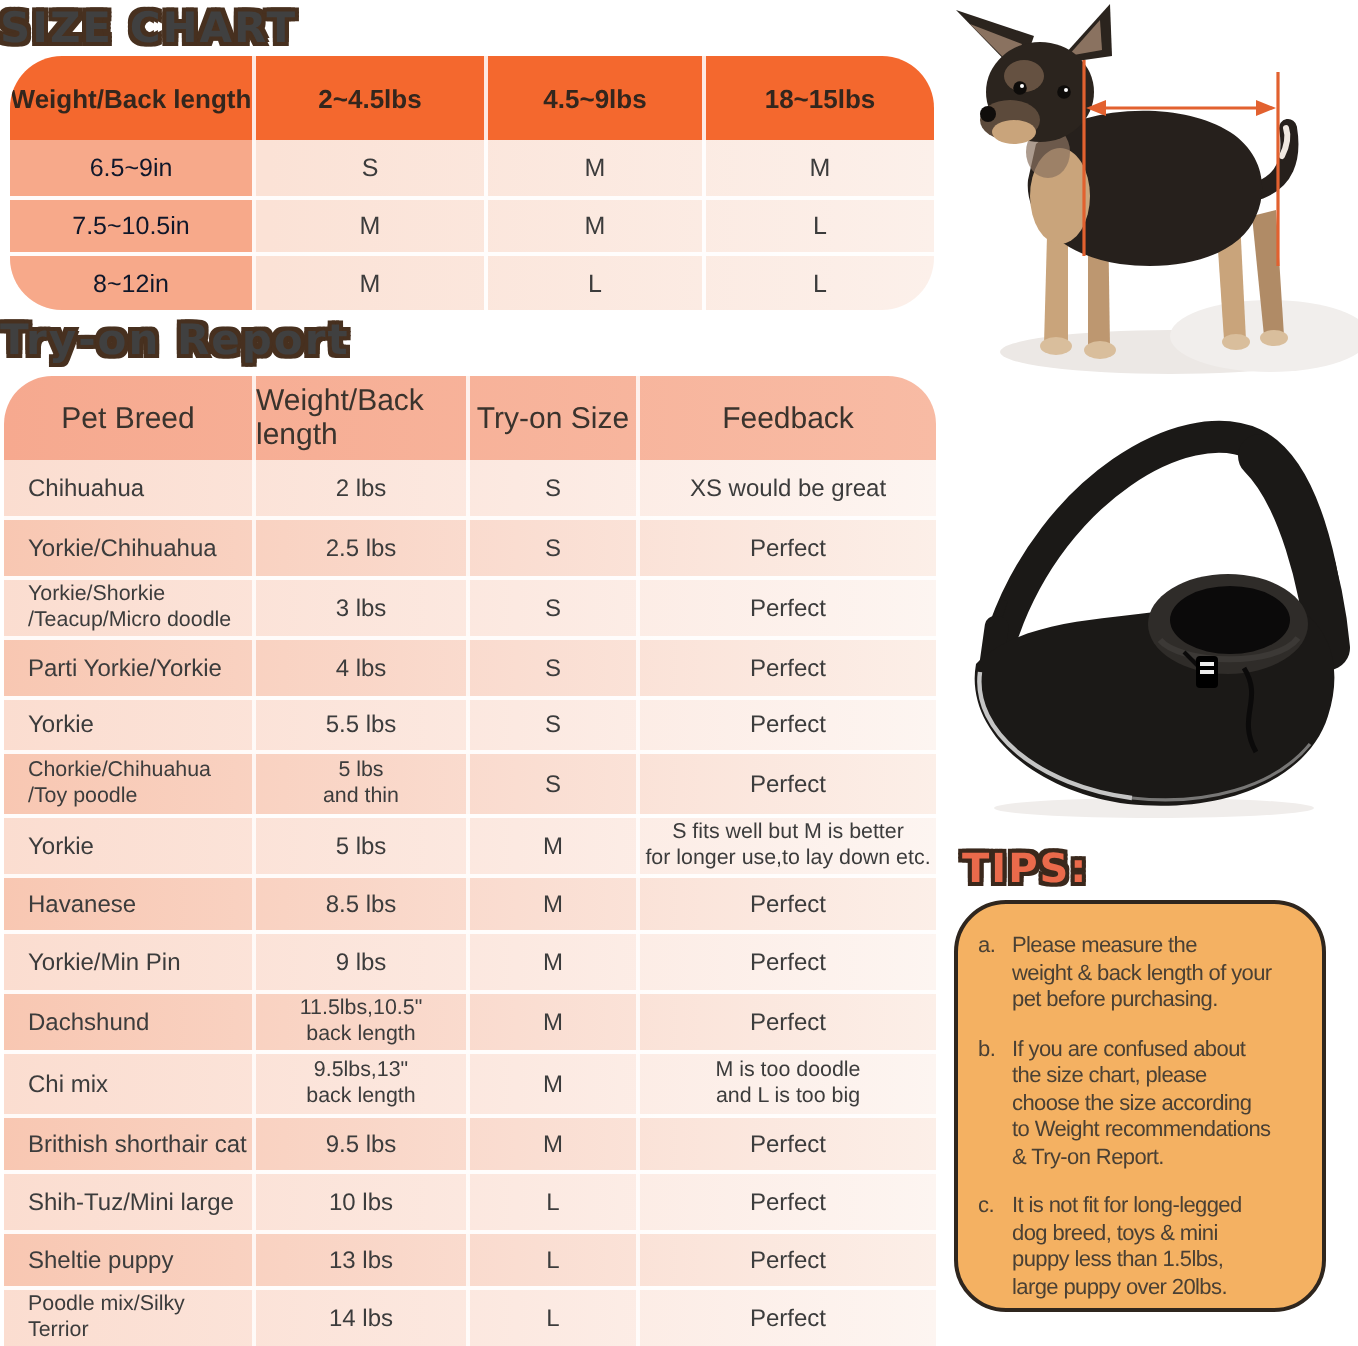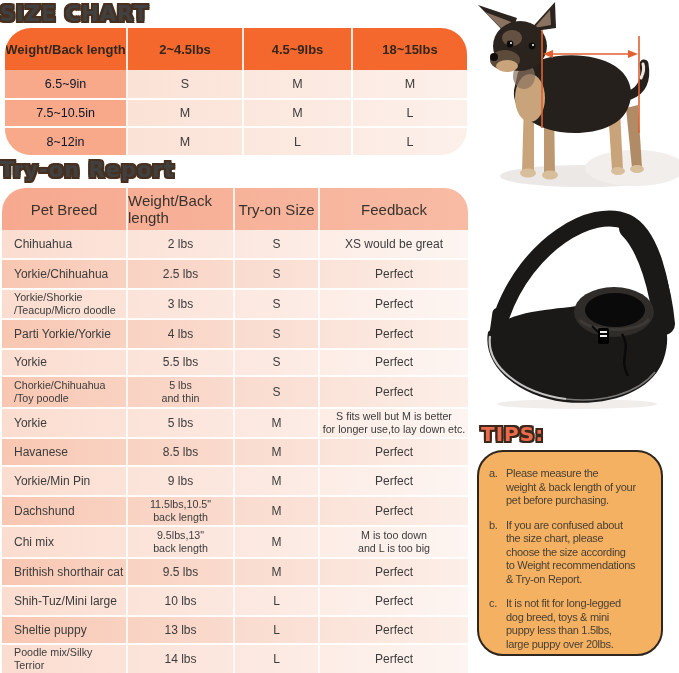--- a/index.html
+++ b/index.html
@@ -179,21 +179,21 @@
       <div class="tc tc-weight sm">11.5lbs,10.5"
 back length</div>
       <div class="tc tc-size">M</div>
       <div class="tc tc-fb">Perfect</div>
     </div>
     <div class="trow h32">
       <div class="tc tc-breed">Chi mix</div>
       <div class="tc tc-weight sm">9.5lbs,13"
 back length</div>
       <div class="tc tc-size">M</div>
-      <div class="tc tc-fb sm">M is too down
+      <div class="tc tc-fb sm">M is too doodle
 and L is too big</div>
     </div>
     <div class="trow dk h28">
       <div class="tc tc-breed">Brithish shorthair cat</div>
       <div class="tc tc-weight">9.5 lbs</div>
       <div class="tc tc-size">M</div>
       <div class="tc tc-fb">Perfect</div>
     </div>
     <div class="trow h30">
       <div class="tc tc-breed">Shih-Tuz/Mini large</div>

